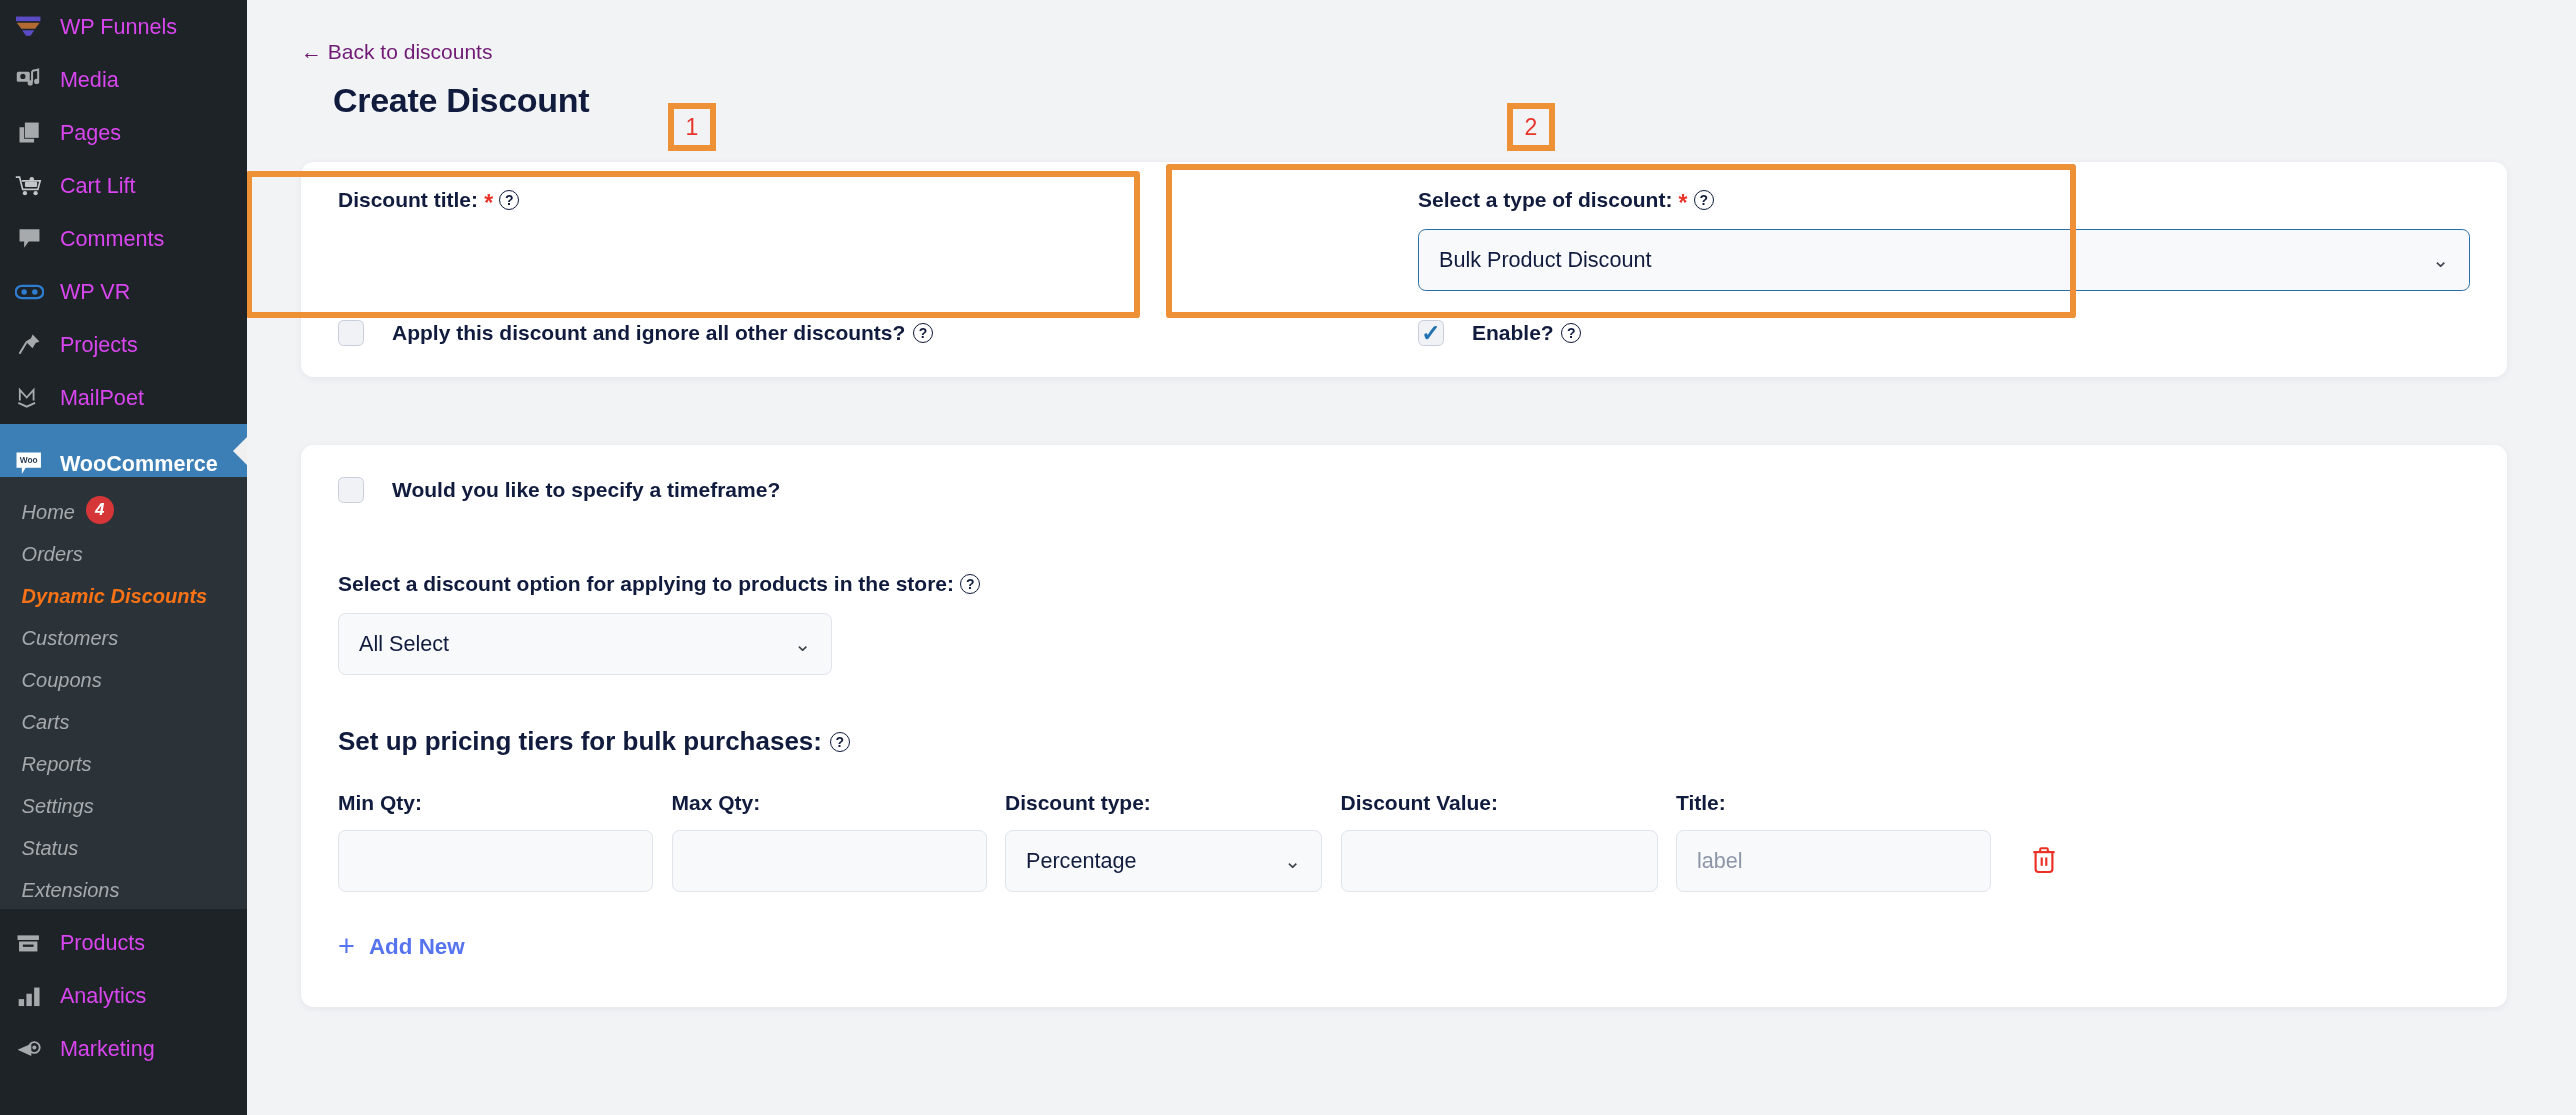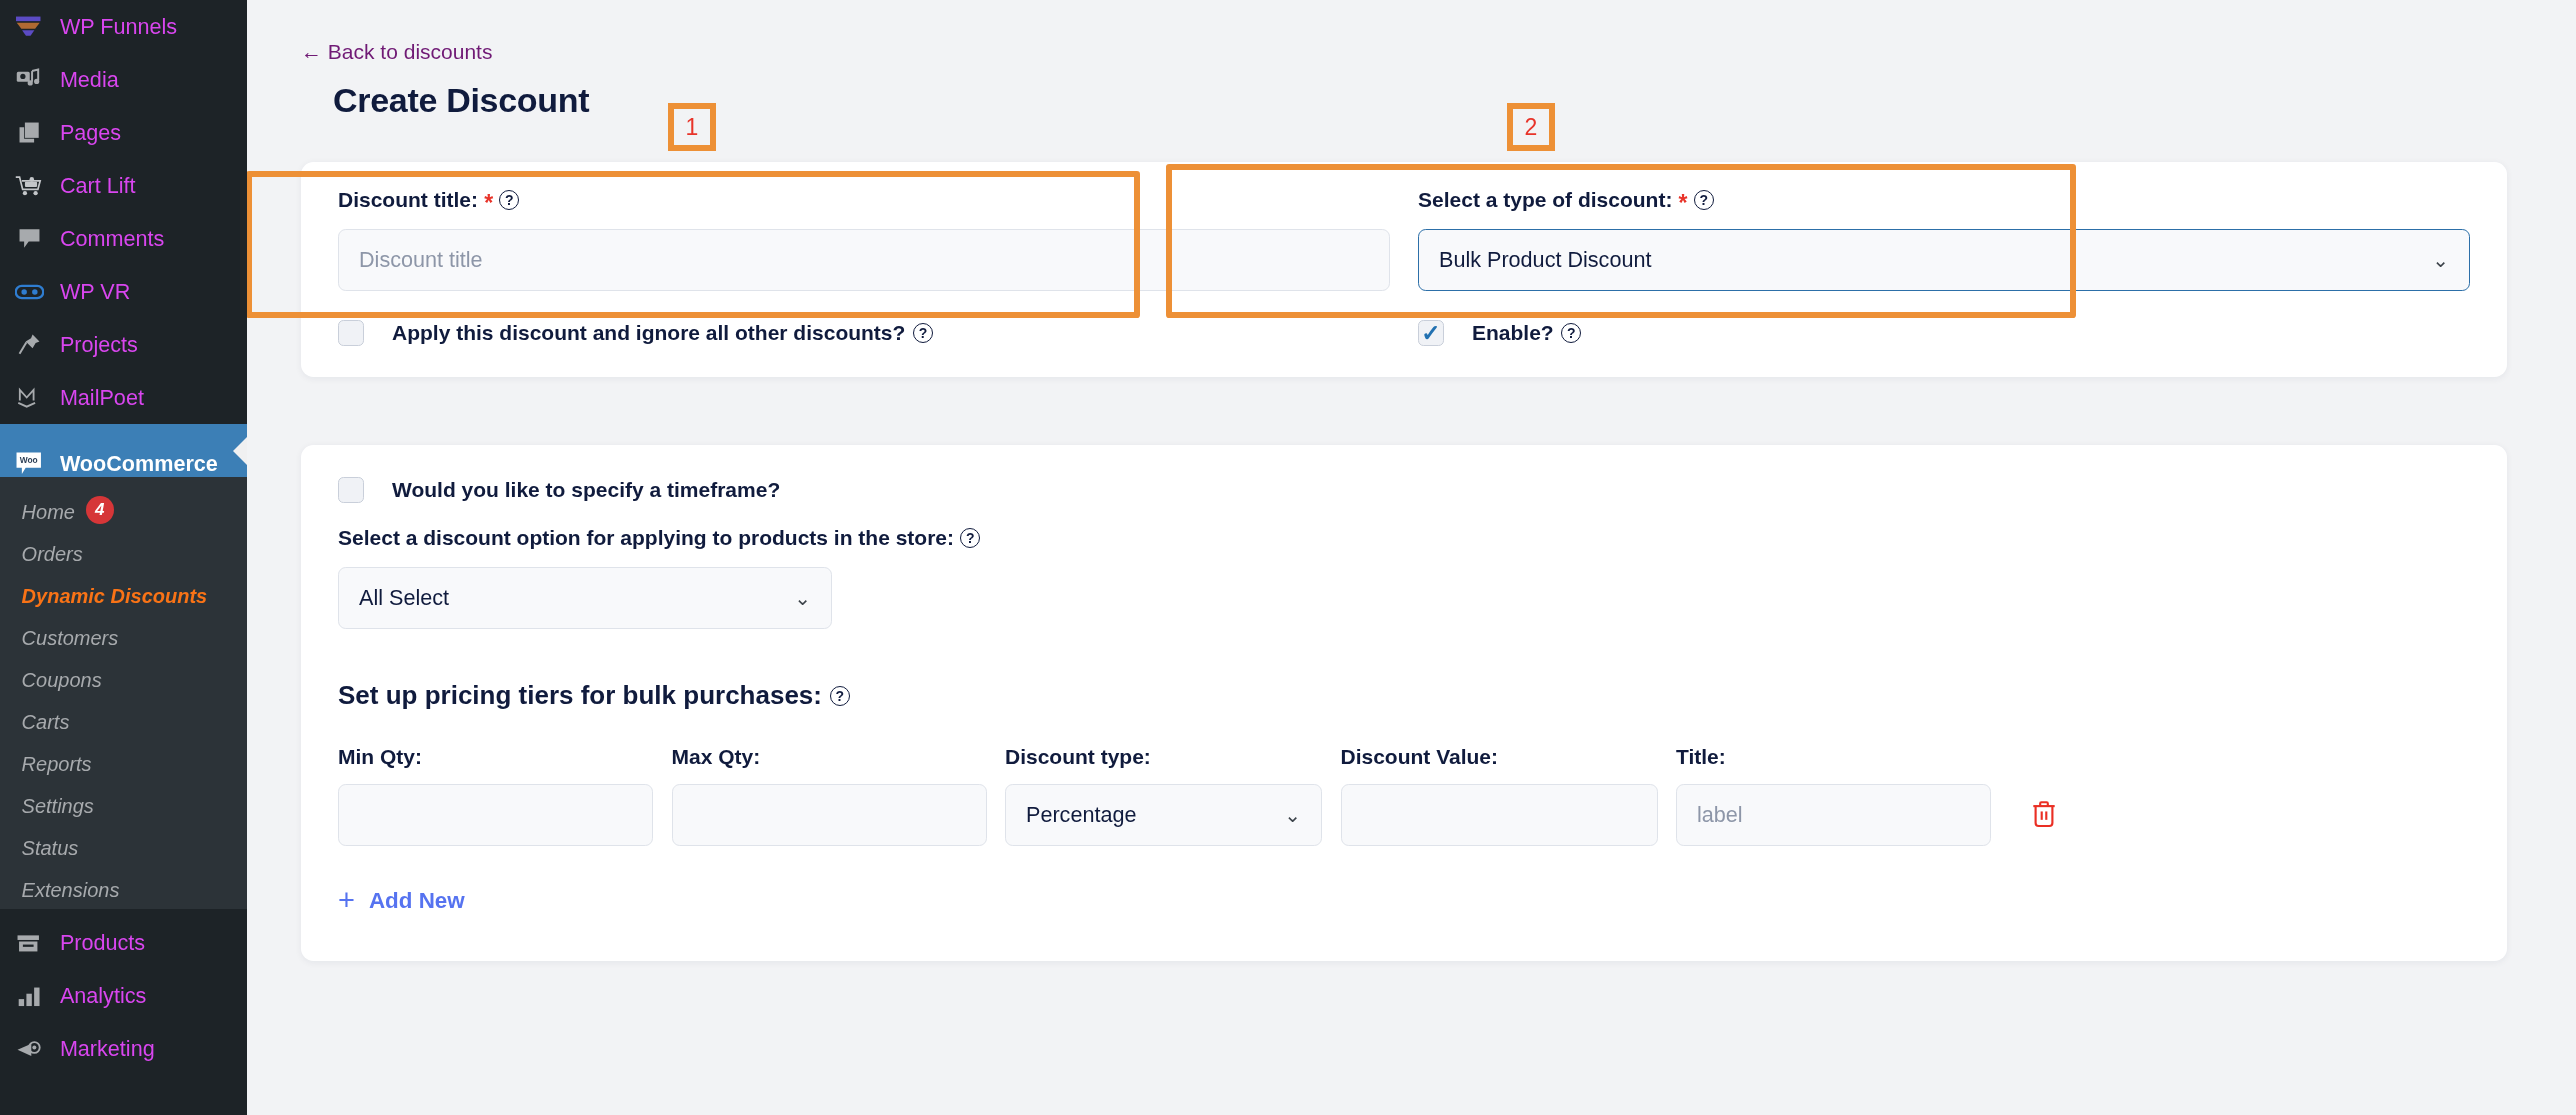--- a/index.html
+++ b/index.html
@@ -372,21 +372,20 @@
     
     <section class="card">
       <div class="two-col">
 
         <div class="col">
           <div class="field-label">
             <span>Discount title:</span>
             <span class="req">*</span>
             <span class="info-ico">?</span>
           </div>
-          <input class="text-input" type="text" placeholder="Discount title" style="">
         </div>
 
         <div class="col">
           <div class="field-label">
             <span>Select a type of discount:</span>
             <span class="req">*</span>
             <span class="info-ico">?</span>
           </div>
           <div class="sel focused">
             <span>Bulk Product Discount</span>
@@ -422,21 +421,21 @@
     
     <section class="card tiers">
 
       <div class="check-row" style="margin-top:0;">
         <span class="cbx"></span>
         <span class="check-label">
           <span>Would you like to specify a timeframe?</span>
         </span>
       </div>
 
-      <div style="margin-top:23px;">
+      <div style="margin-top:69px;">
         <div class="field-label">
           <span>Select a discount option for applying to products in the store:</span>
           <span class="info-ico">?</span>
         </div>
         <div class="sel" style="width:494px;">
           <span>All Select</span>
           <span class="chev">⌄</span>
         </div>
       </div>
 

